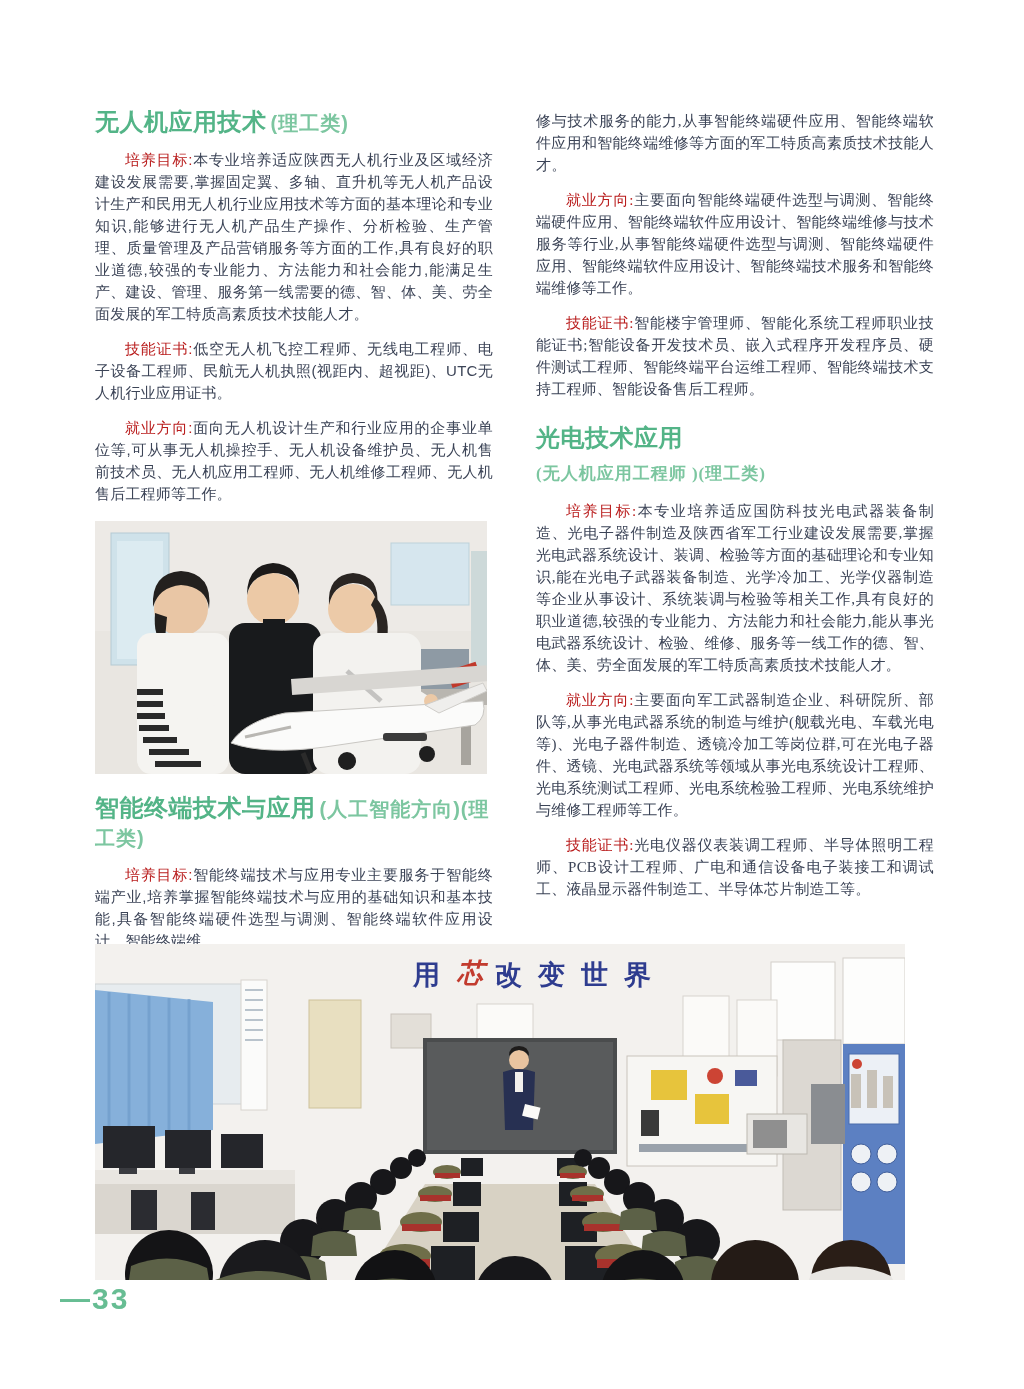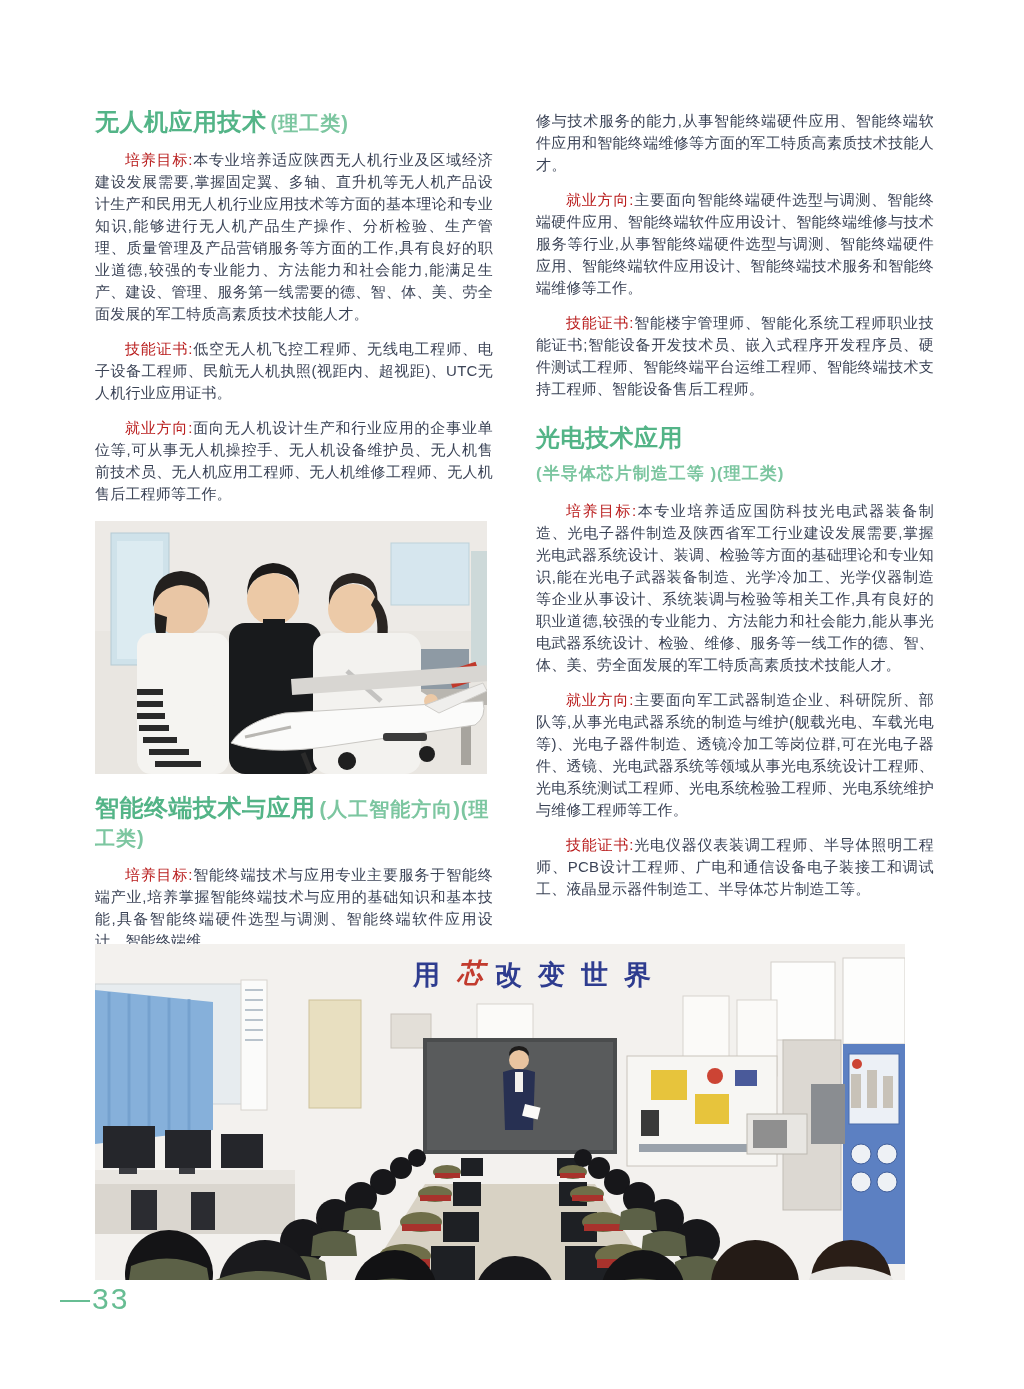--- a/index.html
+++ b/index.html
@@ -3,36 +3,36 @@
 <meta charset="utf-8">
 <style>
   html,body{margin:0;padding:0;}
   body{
     width:1024px;height:1389px;position:relative;background:#ffffff;
     font-family:"Liberation Sans","DejaVu Sans",sans-serif;
     color:#3c4457;overflow:hidden;
   }
   .col{position:absolute;width:398px;}
   .col-left{left:95px;top:108px;}
-  .col-right{left:536px;top:110px;}
+  .col-right{left:536px;top:110px;font-family:Liberation Serif, serif;}
   h2.sec{margin:0 0 12px 0;font-size:24px;line-height:28px;font-weight:bold;color:#53b487;letter-spacing:.5px;}
   h2.sec .suffix{font-size:20px;font-weight:bold;color:#7cc6a0;margin-left:4px;letter-spacing:1px;}
   h2.sec .suffix-line{display:block;font-size:17px;font-weight:bold;color:#7cc6a0;margin-top:8px;letter-spacing:1px;}
   .sec2{margin-top:20px;}
   p.para{
     margin:0 0 13px 0;font-size:15px;line-height:22px;text-align:justify;
     text-indent:2em;color:#3c4457;letter-spacing:.2px;
   }
   p.para.cont{text-indent:0;}
   .plabel{color:#b91c1c;}
   figure{margin:0;}
   .photo1{margin:16px 0 18px 0;width:392px;height:253px;display:block;}
   .photo2{position:absolute;left:95px;top:944px;width:810px;height:336px;display:block;}
   .page-number{
-    position:absolute;left:60px;top:1282px;font-size:30px;font-weight:normal;
+    position:absolute;left:60px;top:1282px;font-size:30px;font-weight:bold;
     color:#67bd93;letter-spacing:2px;
   }
   svg{display:block;}
 </style>
 </head>
 <body>
 
 <div class="col col-left">
 
   <section>
@@ -116,21 +116,21 @@
 </div>
 
 <div class="col col-right">
   <p class="para cont"><span>修与技术服务的能力,从事智能终端硬件应用、智能终端软件应用和智能终端维修等方面的军工特质高素质技术技能人才。</span></p>
   <p class="para"><span class="plabel">就业方向:</span><span>主要面向智能终端硬件选型与调测、智能终端硬件应用、智能终端软件应用设计、智能终端维修与技术服务等行业,从事智能终端硬件选型与调测、智能终端硬件应用、智能终端软件应用设计、智能终端技术服务和智能终端维修等工作。</span></p>
   <p class="para"><span class="plabel">技能证书:</span><span>智能楼宇管理师、智能化系统工程师职业技能证书;智能设备开发技术员、嵌入式程序开发程序员、硬件测试工程师、智能终端平台运维工程师、智能终端技术支持工程师、智能设备售后工程师。</span></p>
 
   <section style="margin-top:24px;">
     <h2 class="sec">
       <span>光电技术应用</span>
-      <span class="suffix-line">(半导体芯片制造工等 )(理工类)</span>
+      <span class="suffix-line">(无人机应用工程师 )(理工类)</span>
     </h2>
     <p class="para"><span class="plabel">培养目标:</span><span>本专业培养适应国防科技光电武器装备制造、光电子器件制造及陕西省军工行业建设发展需要,掌握光电武器系统设计、装调、检验等方面的基础理论和专业知识,能在光电子武器装备制造、光学冷加工、光学仪器制造等企业从事设计、系统装调与检验等相关工作,具有良好的职业道德,较强的专业能力、方法能力和社会能力,能从事光电武器系统设计、检验、维修、服务等一线工作的德、智、体、美、劳全面发展的军工特质高素质技术技能人才。</span></p>
     <p class="para"><span class="plabel">就业方向:</span><span>主要面向军工武器制造企业、科研院所、部队等,从事光电武器系统的制造与维护(舰载光电、车载光电等)、光电子器件制造、透镜冷加工等岗位群,可在光电子器件、透镜、光电武器系统等领域从事光电系统设计工程师、光电系统测试工程师、光电系统检验工程师、光电系统维护与维修工程师等工作。</span></p>
     <p class="para"><span class="plabel">技能证书:</span><span>光电仪器仪表装调工程师、半导体照明工程师、PCB设计工程师、广电和通信设备电子装接工和调试工、液晶显示器件制造工、半导体芯片制造工等。</span></p>
   </section>
 </div>
 
 <figure>
   <svg class="photo2" viewBox="0 0 810 336">
     <rect x="0" y="0" width="810" height="336" fill="#f3f1ee"></rect>

